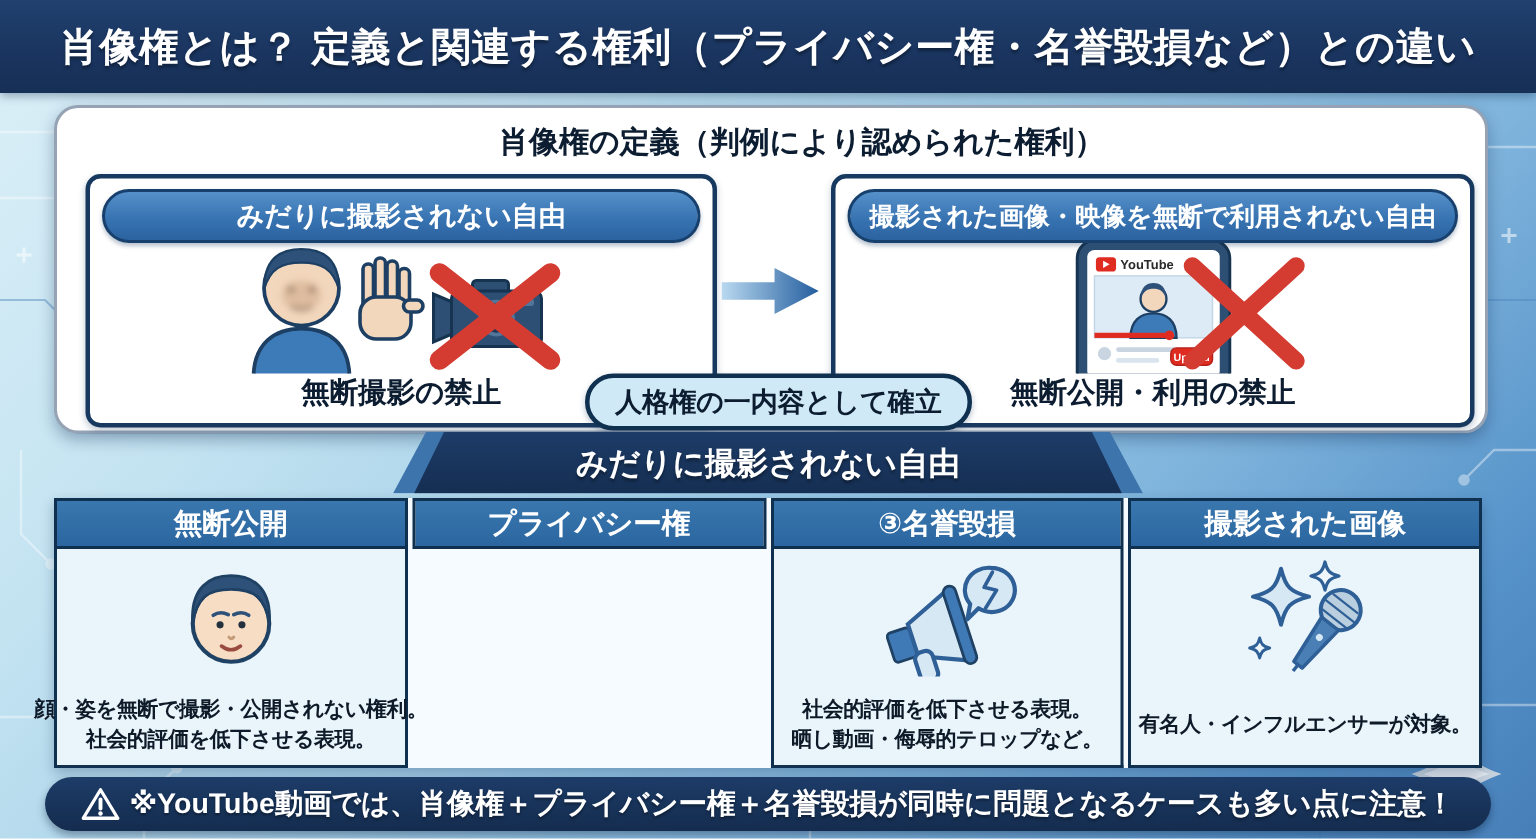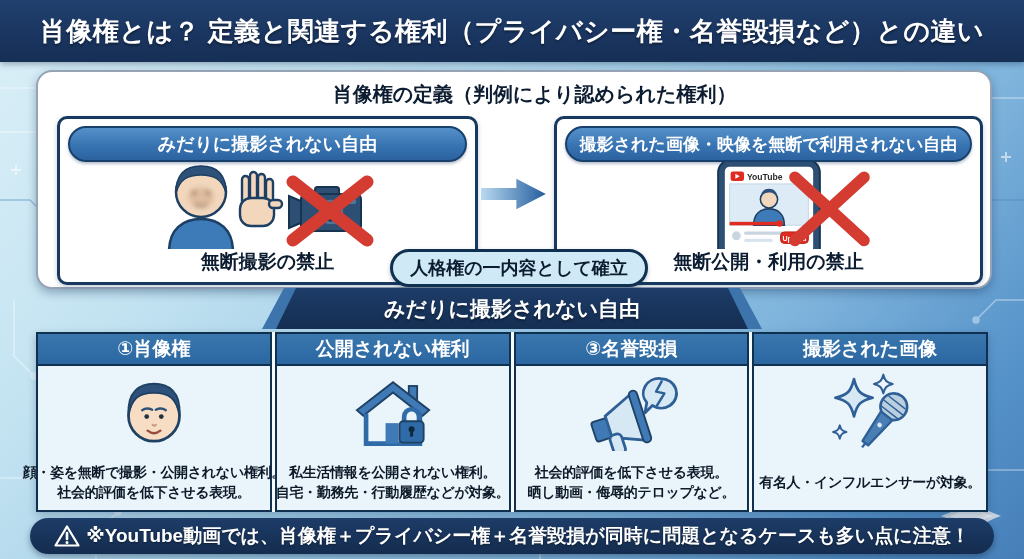--- a/index.html
+++ b/index.html
@@ -229,21 +229,21 @@
 </div>
 
 <div class="banner">
   <div class="wing"></div>
   <div class="core">みだりに撮影されない自由</div>
 </div>
 
 <div class="tbl">
 
   <div class="col">
-    <div class="col-h">①肖像権</div>
+    <div class="col-h">無断公開</div>
     <div class="col-b">
       <div class="col-icon">
         <svg width="82" height="78" viewBox="0 0 90 84">
           <circle cx="45" cy="46" r="28" fill="#f7ddc3" stroke="#1f4164" stroke-width="3"></circle>
           <path d="M17,46 C15,19 30,11 45,11 C60,11 75,19 73,46 C70,27 62,21 45,21 C28,21 20,27 17,46 Z" fill="#2e5179" stroke="#1f4164" stroke-width="2"></path>
           <path d="M32,40 q5,-3.5 11,-0.5" stroke="#2e5179" stroke-width="2.6" fill="none" stroke-linecap="round"></path>
           <path d="M47,39.5 q6,-3 11,0.5" stroke="#2e5179" stroke-width="2.6" fill="none" stroke-linecap="round"></path>
           <circle cx="37" cy="47" r="2.6" fill="#23313f"></circle>
           <circle cx="53" cy="47" r="2.6" fill="#23313f"></circle>
           <path d="M43.5,56 q1.5,2.2 3.5,0" stroke="#c49a76" stroke-width="2.2" fill="none" stroke-linecap="round"></path>
@@ -251,39 +251,21 @@
         </svg>
       </div>
       <div class="col-text">
         <div>顔・姿を無断で撮影・公開されない権利。</div>
         <div>社会的評価を低下させる表現。</div>
       </div>
     </div>
   </div>
 
   <div class="col">
-    <div class="col-h">公開されない権利</div>
-    <div class="col-b">
-      <div class="col-icon">
-        <svg width="84" height="78" viewBox="0 0 90 84">
-          <rect x="62" y="14" width="9" height="16" fill="#3f7ab6" stroke="#1f4164" stroke-width="2"></rect>
-          <path d="M6,40 L45,10 L84,40 L77,46 L45,21 L13,46 Z" fill="#3f7ab6" stroke="#1f4164" stroke-width="2"></path>
-          <path d="M16,44 V76 H74 V44" fill="none" stroke="#2f6ba6" stroke-width="5"></path>
-          <rect x="37" y="54" width="14" height="22" fill="#3f7ab6"></rect>
-          <path d="M57,53 v-6 a8,8 0 0 1 16,0 v6" fill="none" stroke="#2f6ba6" stroke-width="5"></path>
-          <rect x="52" y="52" width="26" height="23" rx="4" fill="#2f6ba6" stroke="#1f4164" stroke-width="2"></rect>
-          <circle cx="65" cy="60.5" r="3.2" fill="#12273d"></circle>
-          <rect x="63.4" y="60.5" width="3.2" height="8" fill="#12273d"></rect>
-        </svg>
-      </div>
-      <div class="col-text">
-        <div>私生活情報を公開されない権利。</div>
-        <div>自宅・勤務先・行動履歴などが対象。</div>
-      </div>
-    </div>
+    <div class="col-h">プライバシー権</div>
   </div>
 
   <div class="col">
     <div class="col-h">③名誉毀損</div>
     <div class="col-b">
       <div class="col-icon">
         <svg width="108" height="78" viewBox="0 0 112 84">
           <g transform="rotate(-18 50 52)">
             <rect x="14" y="42" width="17" height="22" rx="3" fill="#3f7ab6" stroke="#1f4164" stroke-width="2"></rect>
             <path d="M31,40 L64,26 L64,78 L31,64 Z" fill="#d7e8f5" stroke="#2e5f96" stroke-width="3"></path>

